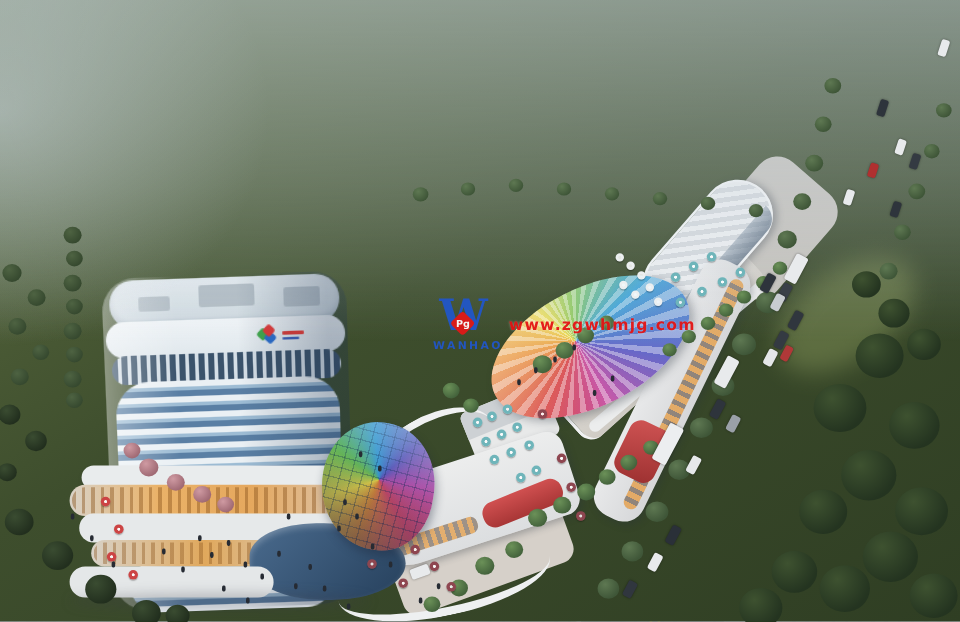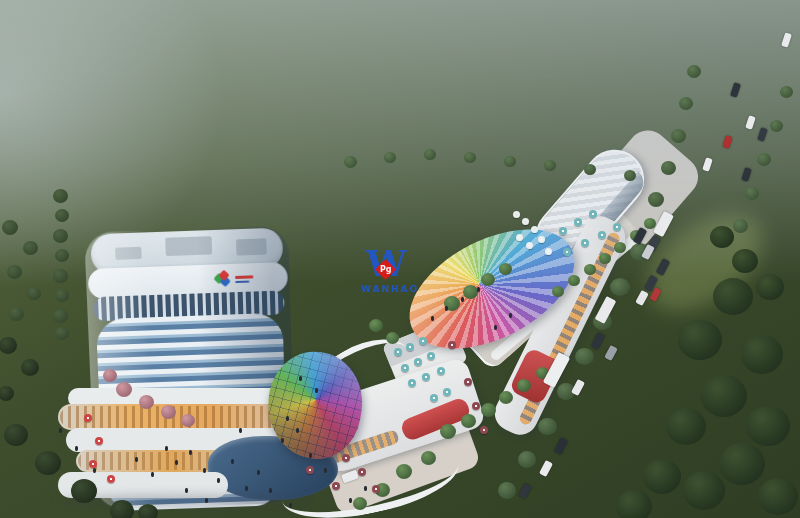--- a/index.html
+++ b/index.html
@@ -507,15 +507,16 @@
 
   <div class="abs" id="watermark">
     <div id="wm-logo">
       <span class="w">W</span>
       <span class="badge">
           <span>Pg</span>
         </span>
       <span class="word">WANHAO</span>
     </div>
     <div id="wm-text">
+      <div id="wm-line2">www.zgwhmjg.com</div>
     </div>
   </div>
 </div>
 
 </body></html>

